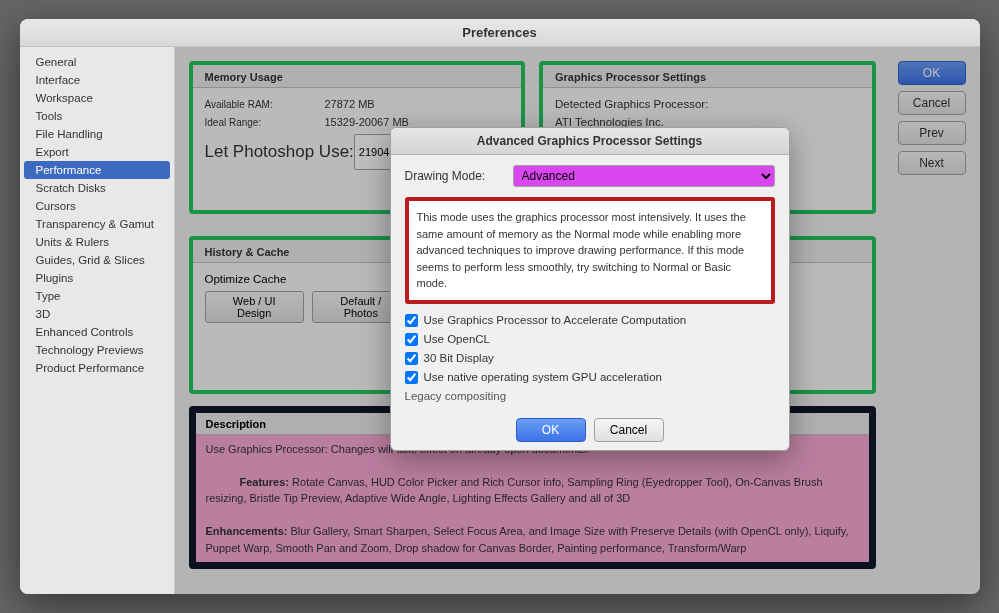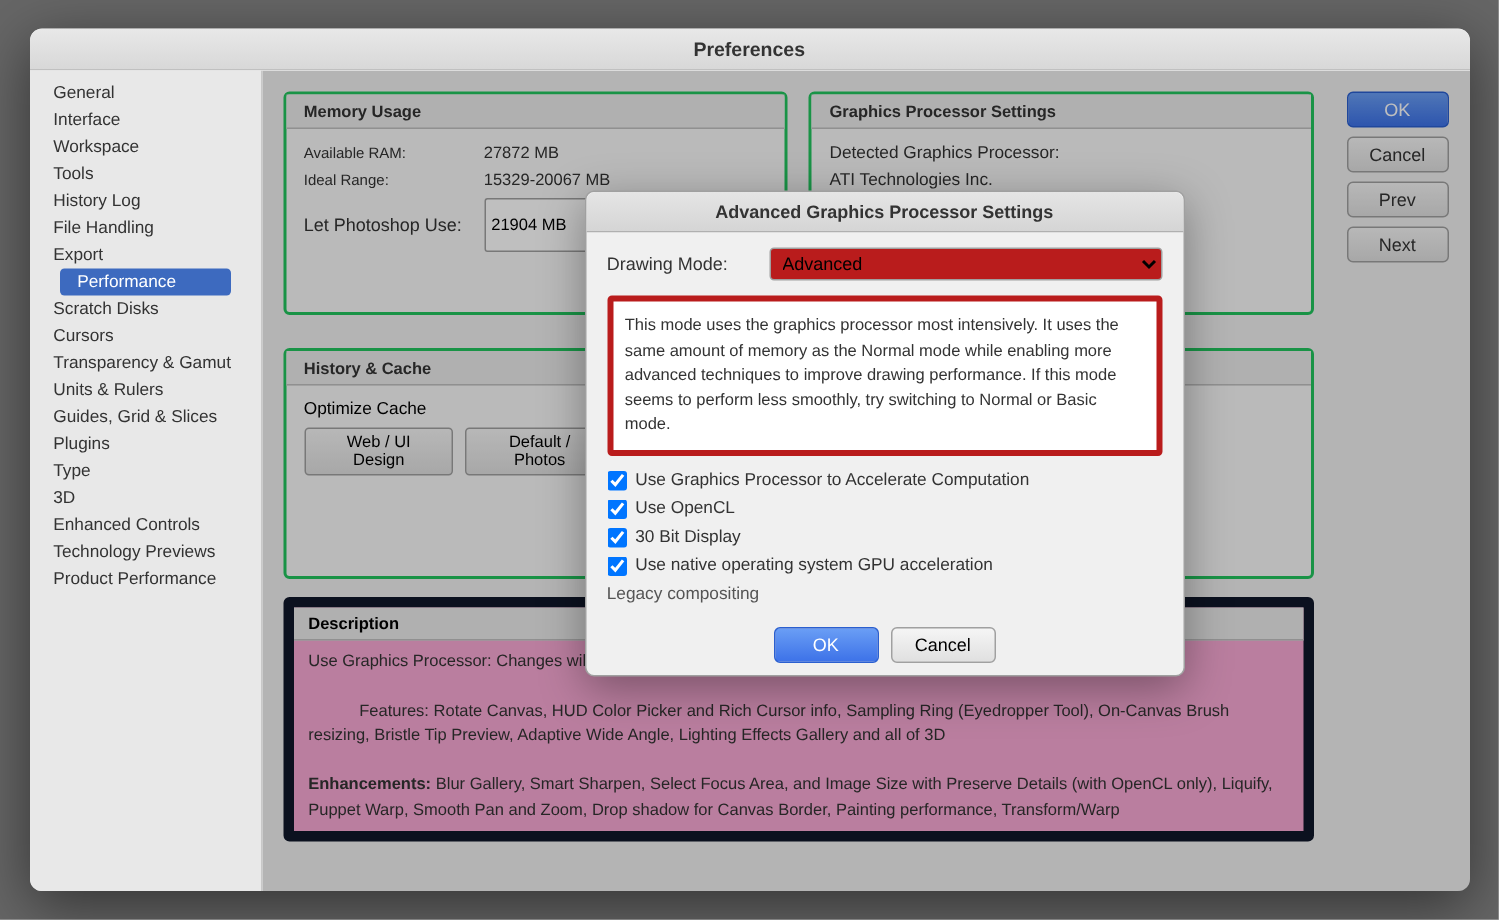--- a/index.html
+++ b/index.html
@@ -57,31 +57,31 @@
       padding: 3px 12px 3px 16px;
       font-size: 11.5px;
       color: #333;
       cursor: pointer;
       white-space: nowrap;
     }
     .sidebar-item.active {
       background: #3d6abf;
       color: white;
       border-radius: 3px;
-      margin: 0 20px;
+      margin: 0 4px;
       padding: 3px 22px 3px 12px;
     }
     .content-area {
       flex: 1;
       padding: 14px;
       overflow-y: auto;
       position: relative;
     }
     .section-box {
-      border: 2px solid #22c55e;
+      border: 4px solid #22c55e;
       border-radius: 4px;
       margin-bottom: 12px;
       background: #f8f8f8;
     }
     .section-title {
       font-size: 11px;
       font-weight: 600;
       color: #333;
       padding: 6px 12px 4px;
       border-bottom: 1px solid #c0c0c0;
@@ -263,21 +263,21 @@
     .drawing-mode-label {
       font-size: 12px;
       color: #333;
       min-width: 100px;
     }
     .drawing-mode-select {
       flex: 1;
       height: 22px;
       border: 1px solid #a0a0a0;
       border-radius: 3px;
-      background: #b91c1c;
+      background: #d946ef;
       font-size: 12px;
       padding: 0 4px;
     }
     .mode-description {
       font-size: 11px;
       color: #333;
       line-height: 1.5;
       background: white;
       border: 4px solid #b91c1c;
       border-radius: 3px;
@@ -328,21 +328,20 @@
   </div>
 
   <div class="main-content">
 
     <div class="sidebar">
 
     <div class="sidebar-item">General</div>
         <div class="sidebar-item">Interface</div>
         <div class="sidebar-item">Workspace</div>
         <div class="sidebar-item">Tools</div>
-        <div class="sidebar-item">History Log</div>
         <div class="sidebar-item">File Handling</div>
         <div class="sidebar-item">Export</div>
         <div class="sidebar-item active">Performance</div>
         <div class="sidebar-item">Scratch Disks</div>
         <div class="sidebar-item">Cursors</div>
         <div class="sidebar-item">Transparency &amp; Gamut</div>
         <div class="sidebar-item">Units &amp; Rulers</div>
         <div class="sidebar-item">Guides, Grid &amp; Slices</div>
         <div class="sidebar-item">Plugins</div>
         <div class="sidebar-item">Type</div>
@@ -368,21 +367,21 @@
           <div class="section-content">
             <div class="row">
               <span class="label">Available RAM:</span>
               <span class="value">27872 MB</span>
             </div>
             <div class="row">
               <span class="label">Ideal Range:</span>
               <span class="value">15329-20067 MB</span>
             </div>
             <div class="row" style="margin-top:6px;">
-              <span class="label" style="font-size:12px;">Let Photoshop Use:</span>
+              <span class="label" style="font-size:17px;">Let Photoshop Use:</span>
               <input type="text" value="21904 MB" style="width: 80px; height: 36px; font-size: 11px; border: 1px solid rgb(160, 160, 160); border-radius: 2px; padding: 0px 4px;">
               <span style="font-size:11px; margin-left:6px; color:#555;">( 79% )</span>
             </div>
           </div>
         </div>
 
         <div class="section-box col-right">
           <div class="section-title">Graphics Processor Settings</div>
           <div class="section-content">
             <div style="font-size:11.5px; color:#333; margin-bottom:4px;">Detected Graphics Processor:</div>
@@ -438,21 +437,21 @@
             </div>
           </div>
         </div>
       </div>
 
       <div class="description-box" style="margin-right:90px;">
         <div class="description-title">Description</div>
         <div class="description-content">
           <span>Use Graphics Processor: Changes will take effect on already open documents.</span>
           <br><br>
-          <span style="font-weight:400;padding-left:34px;">Features:</span>
+          <span style="font-weight:700;padding-left:34px;">Features:</span>
           <span>Rotate Canvas, HUD Color Picker and Rich Cursor info, Sampling Ring (Eyedropper Tool), On-Canvas Brush resizing, Bristle Tip Preview, Adaptive Wide Angle, Lighting Effects Gallery and all of 3D</span>
           <br><br>
           <span style="font-weight:600;">Enhancements:</span>
           <span>Blur Gallery, Smart Sharpen, Select Focus Area, and Image Size with Preserve Details (with OpenCL only), Liquify, Puppet Warp, Smooth Pan and Zoom, Drop shadow for Canvas Border, Painting performance, Transform/Warp</span>
         </div>
       </div>
 
       <div class="modal-overlay">
         <div class="modal">
           <div class="modal-titlebar">

